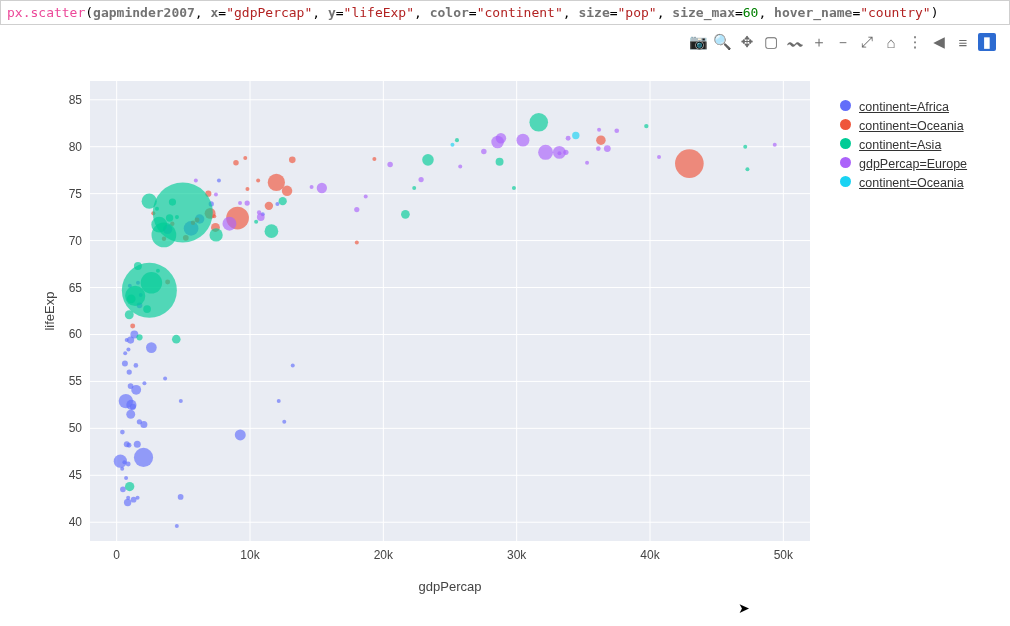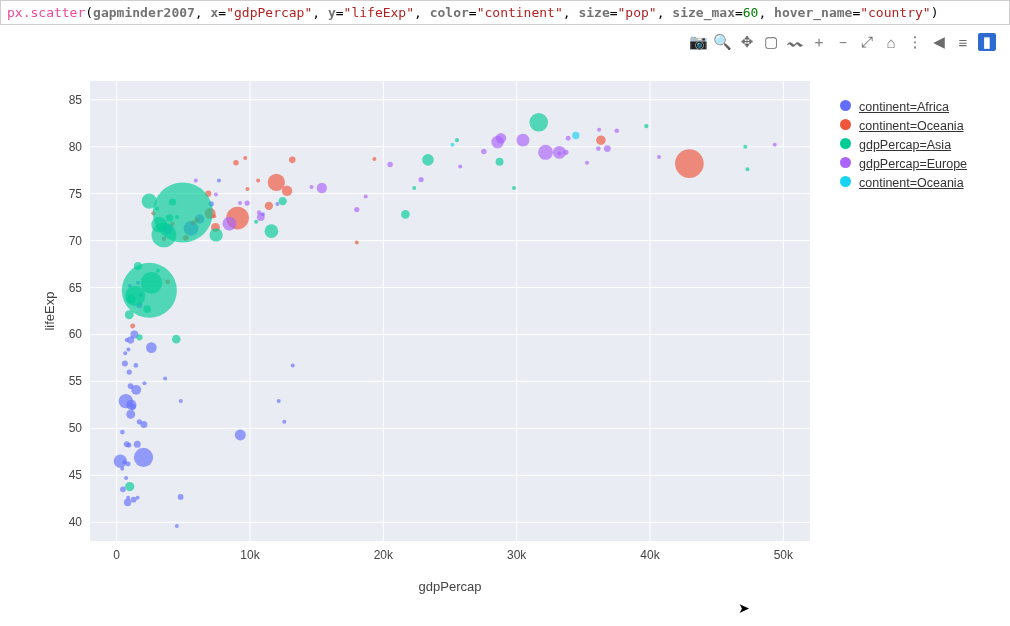--- a/index.html
+++ b/index.html
@@ -234,21 +234,21 @@
       <div class="row">
         <span class="sw" style="background: rgb(99, 110, 250);"></span>
         <span>continent=Africa</span>
       </div>
       <div class="row">
         <span class="sw" style="background: rgb(239, 85, 59);"></span>
         <span>continent=Oceania</span>
       </div>
       <div class="row">
         <span class="sw" style="background: rgb(0, 204, 150);"></span>
-        <span>gdpPercap=Asia</span>
+        <span>continent=Asia</span>
       </div>
       <div class="row">
         <span class="sw" style="background: rgb(171, 99, 250);"></span>
         <span>gdpPercap=Europe</span>
       </div>
       <div class="row">
         <span class="sw" style="background: rgb(25, 211, 243);"></span>
         <span>continent=Oceania</span>
       </div>
     </div>

